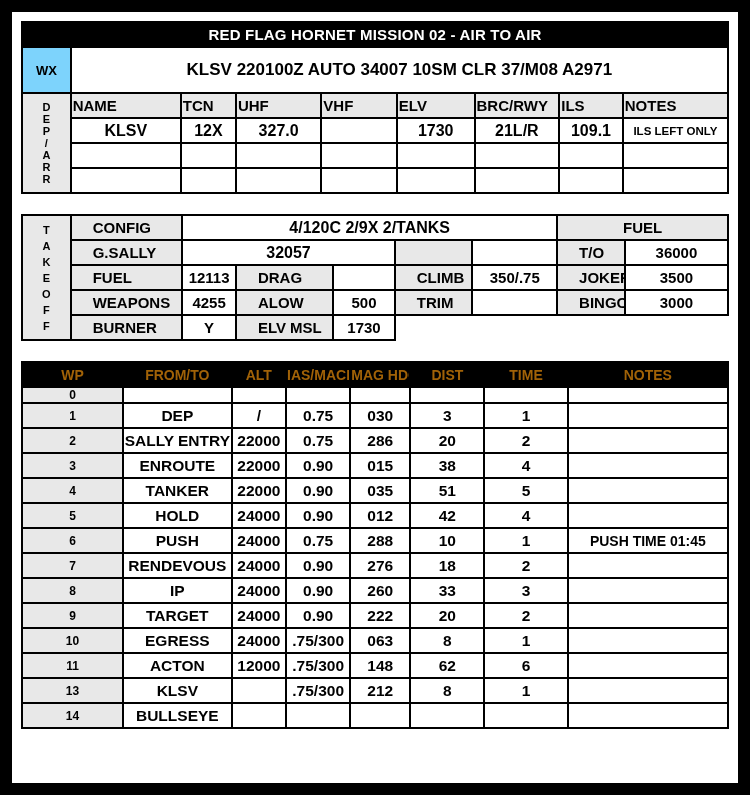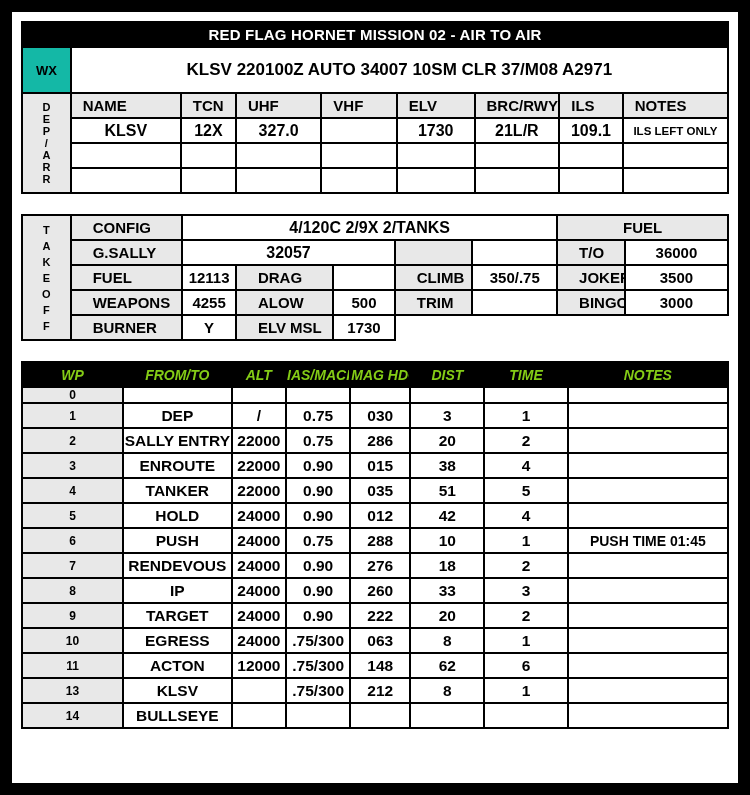--- a/index.html
+++ b/index.html
@@ -16,36 +16,36 @@
   .gap{height:20px;}
 
   .lblbg{background:#e8e8e8;}
   .lbl{background:#e8e8e8;text-align:left;padding-left:21px;font-size:15px;}
   .val{text-align:center;font-size:16px;}
   .side{background:#e8e8e8;text-align:center;vertical-align:middle;font-size:11px;}
   .side div{line-height:12px;}
   .takeoff .side div{line-height:16px;}
 
   .wx-table tr{height:46px;}
-  .wx-label{background:#14b8a6;text-align:center;font-size:13px;}
+  .wx-label{background:#7dd3fc;text-align:center;font-size:13px;}
   .wx-value{text-align:center;font-size:17px;}
 
   .deparr tr{height:25px;}
-  .deparr th{font-size:15px;text-align:left;padding-left:11px;background:#e8e8e8;}
+  .deparr th{font-size:15px;text-align:left;padding-left:1px;background:#e8e8e8;}
   .deparr .small{font-size:11.5px;}
 
   .takeoff tr{height:25px;}
   .takeoff .val{font-size:15px;}
   .takeoff .wide-val{font-size:16px;}
   .takeoff .fuelhdr{background:#e8e8e8;text-align:center;font-size:15px;}
   .void{border:none;background:#fff;}
 
   .wp tr{height:25px;}
   .wp tr.short{height:16px;}
-  .wp th{background:#000;color:#84cc16;border-color:#000;font-size:14px;text-align:center;font-style:italic;}
+  .wp th{background:#000;color:#a16207;border-color:#000;font-size:14px;text-align:center;}
   .wpnum{background:#e8e8e8;text-align:center;font-size:12px;}
   .wp .val{font-size:15.5px;}
   .wp .notes{font-size:14px;text-align:center;}
 </style>
 </head>
 <body>
 
 <div class="frame">
   <div class="sheet">
 

